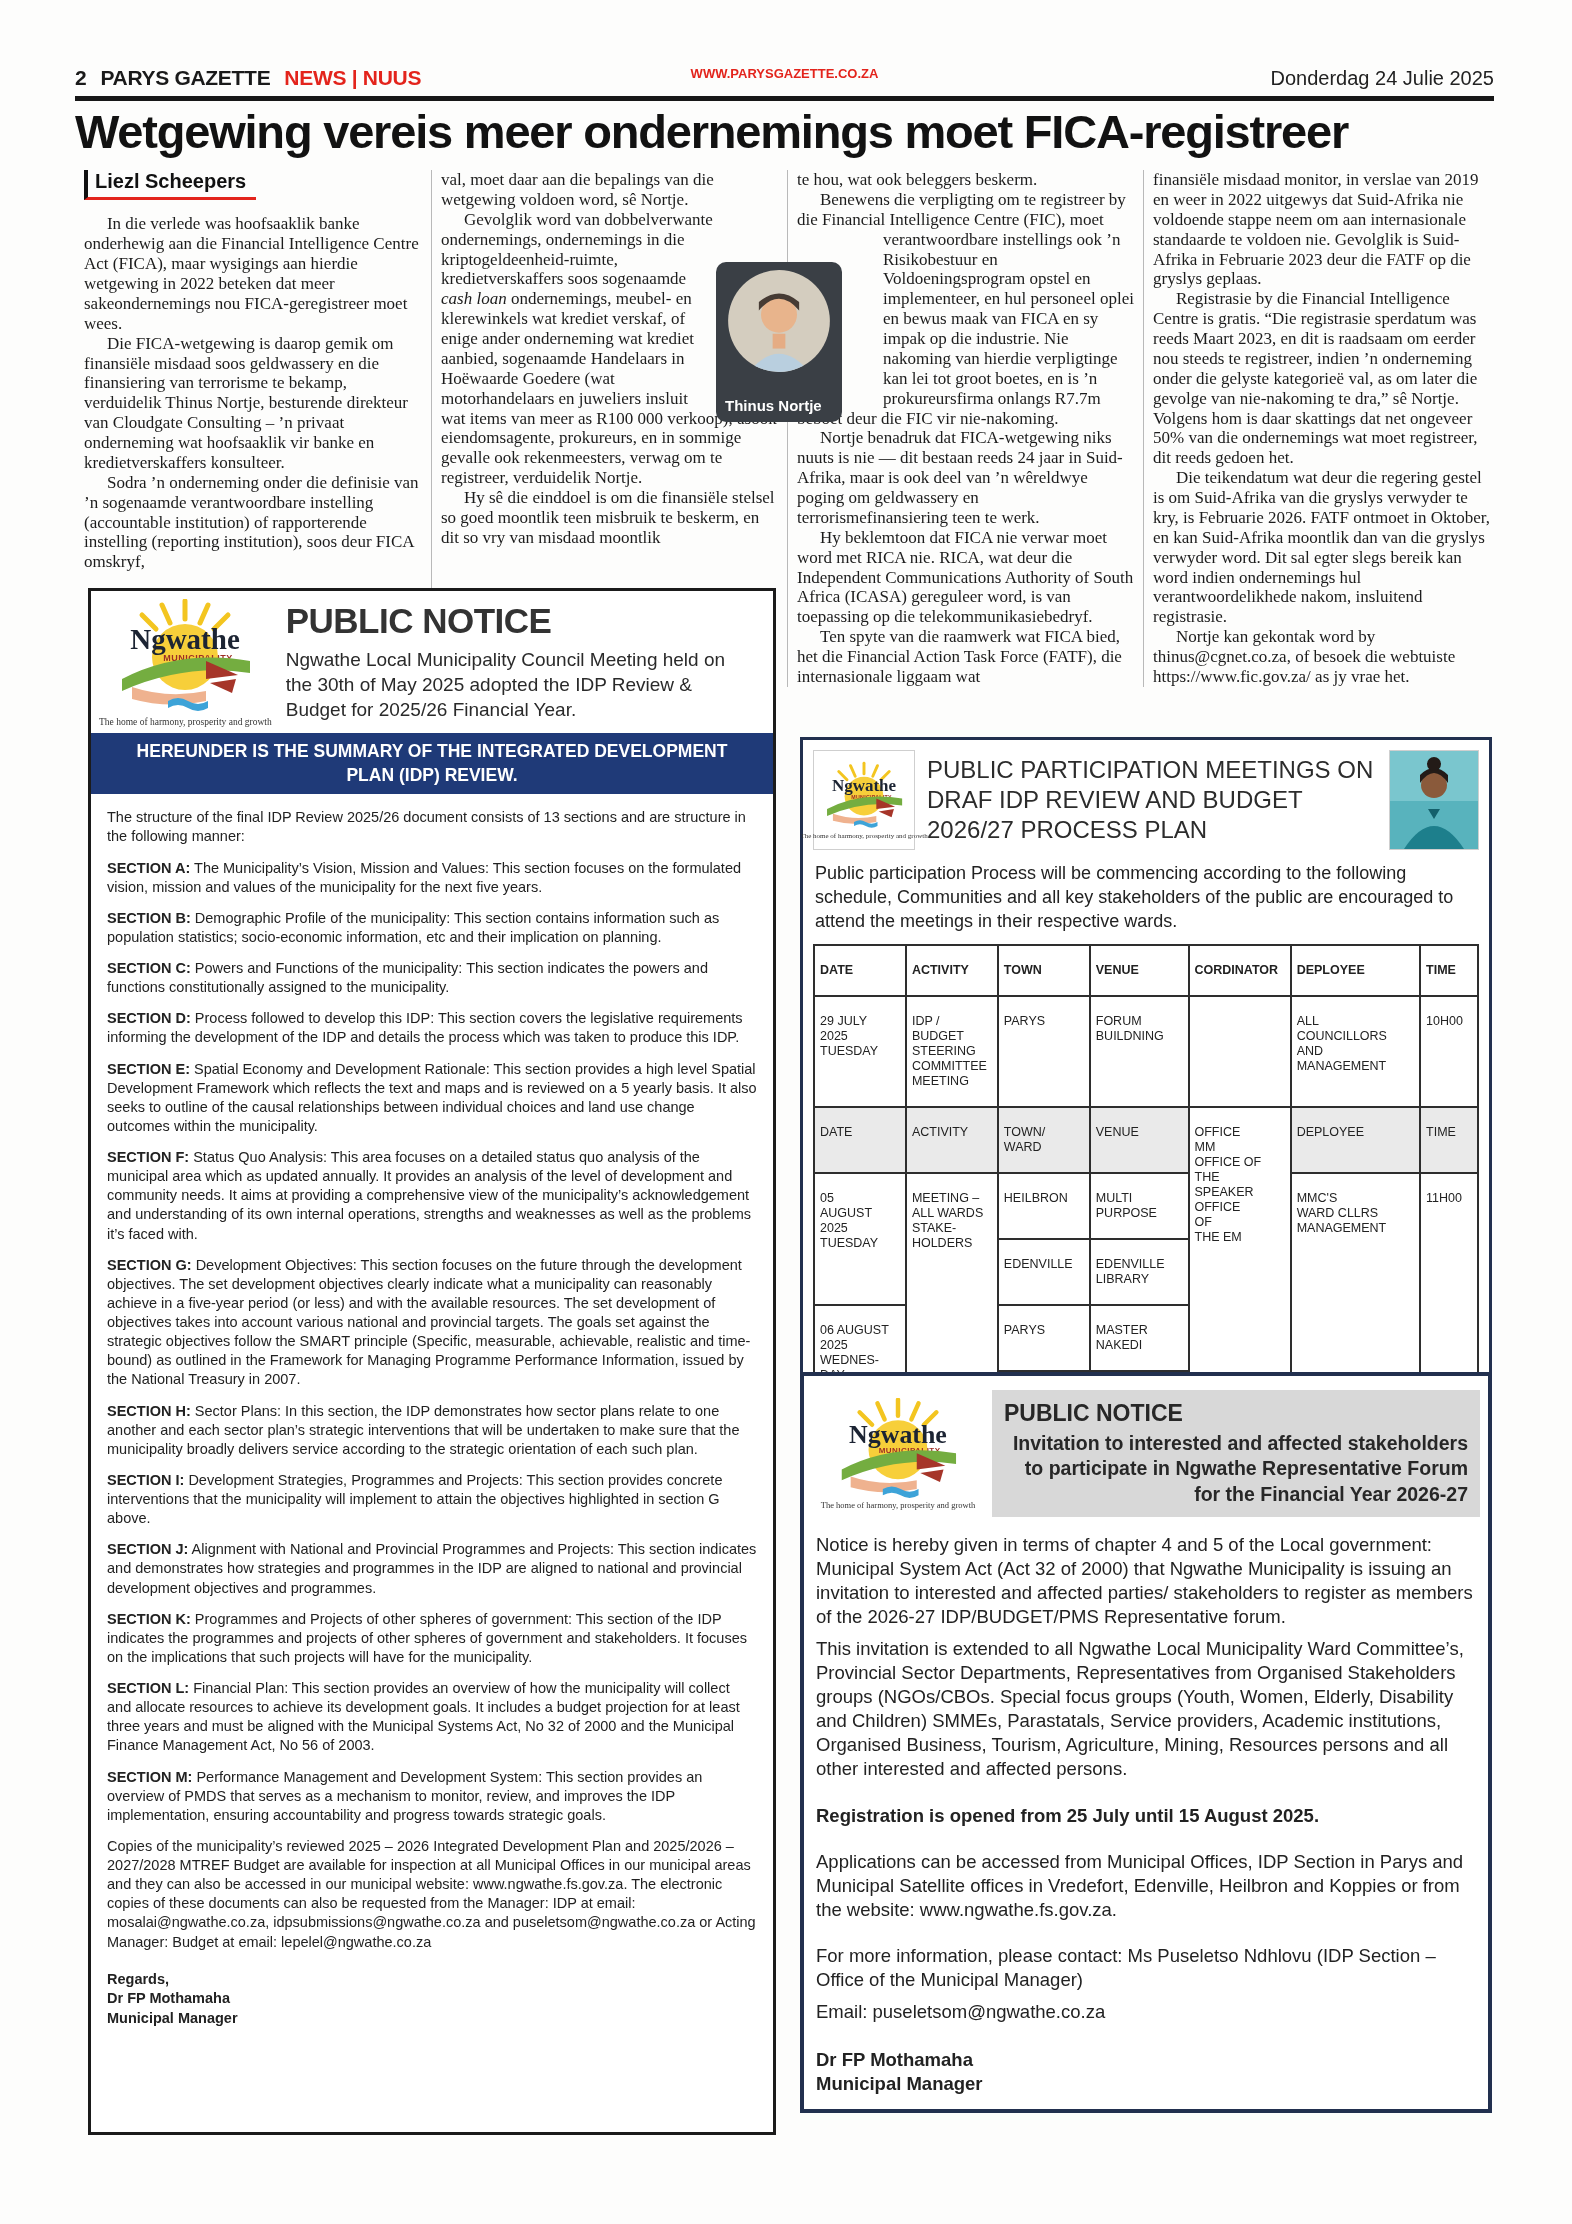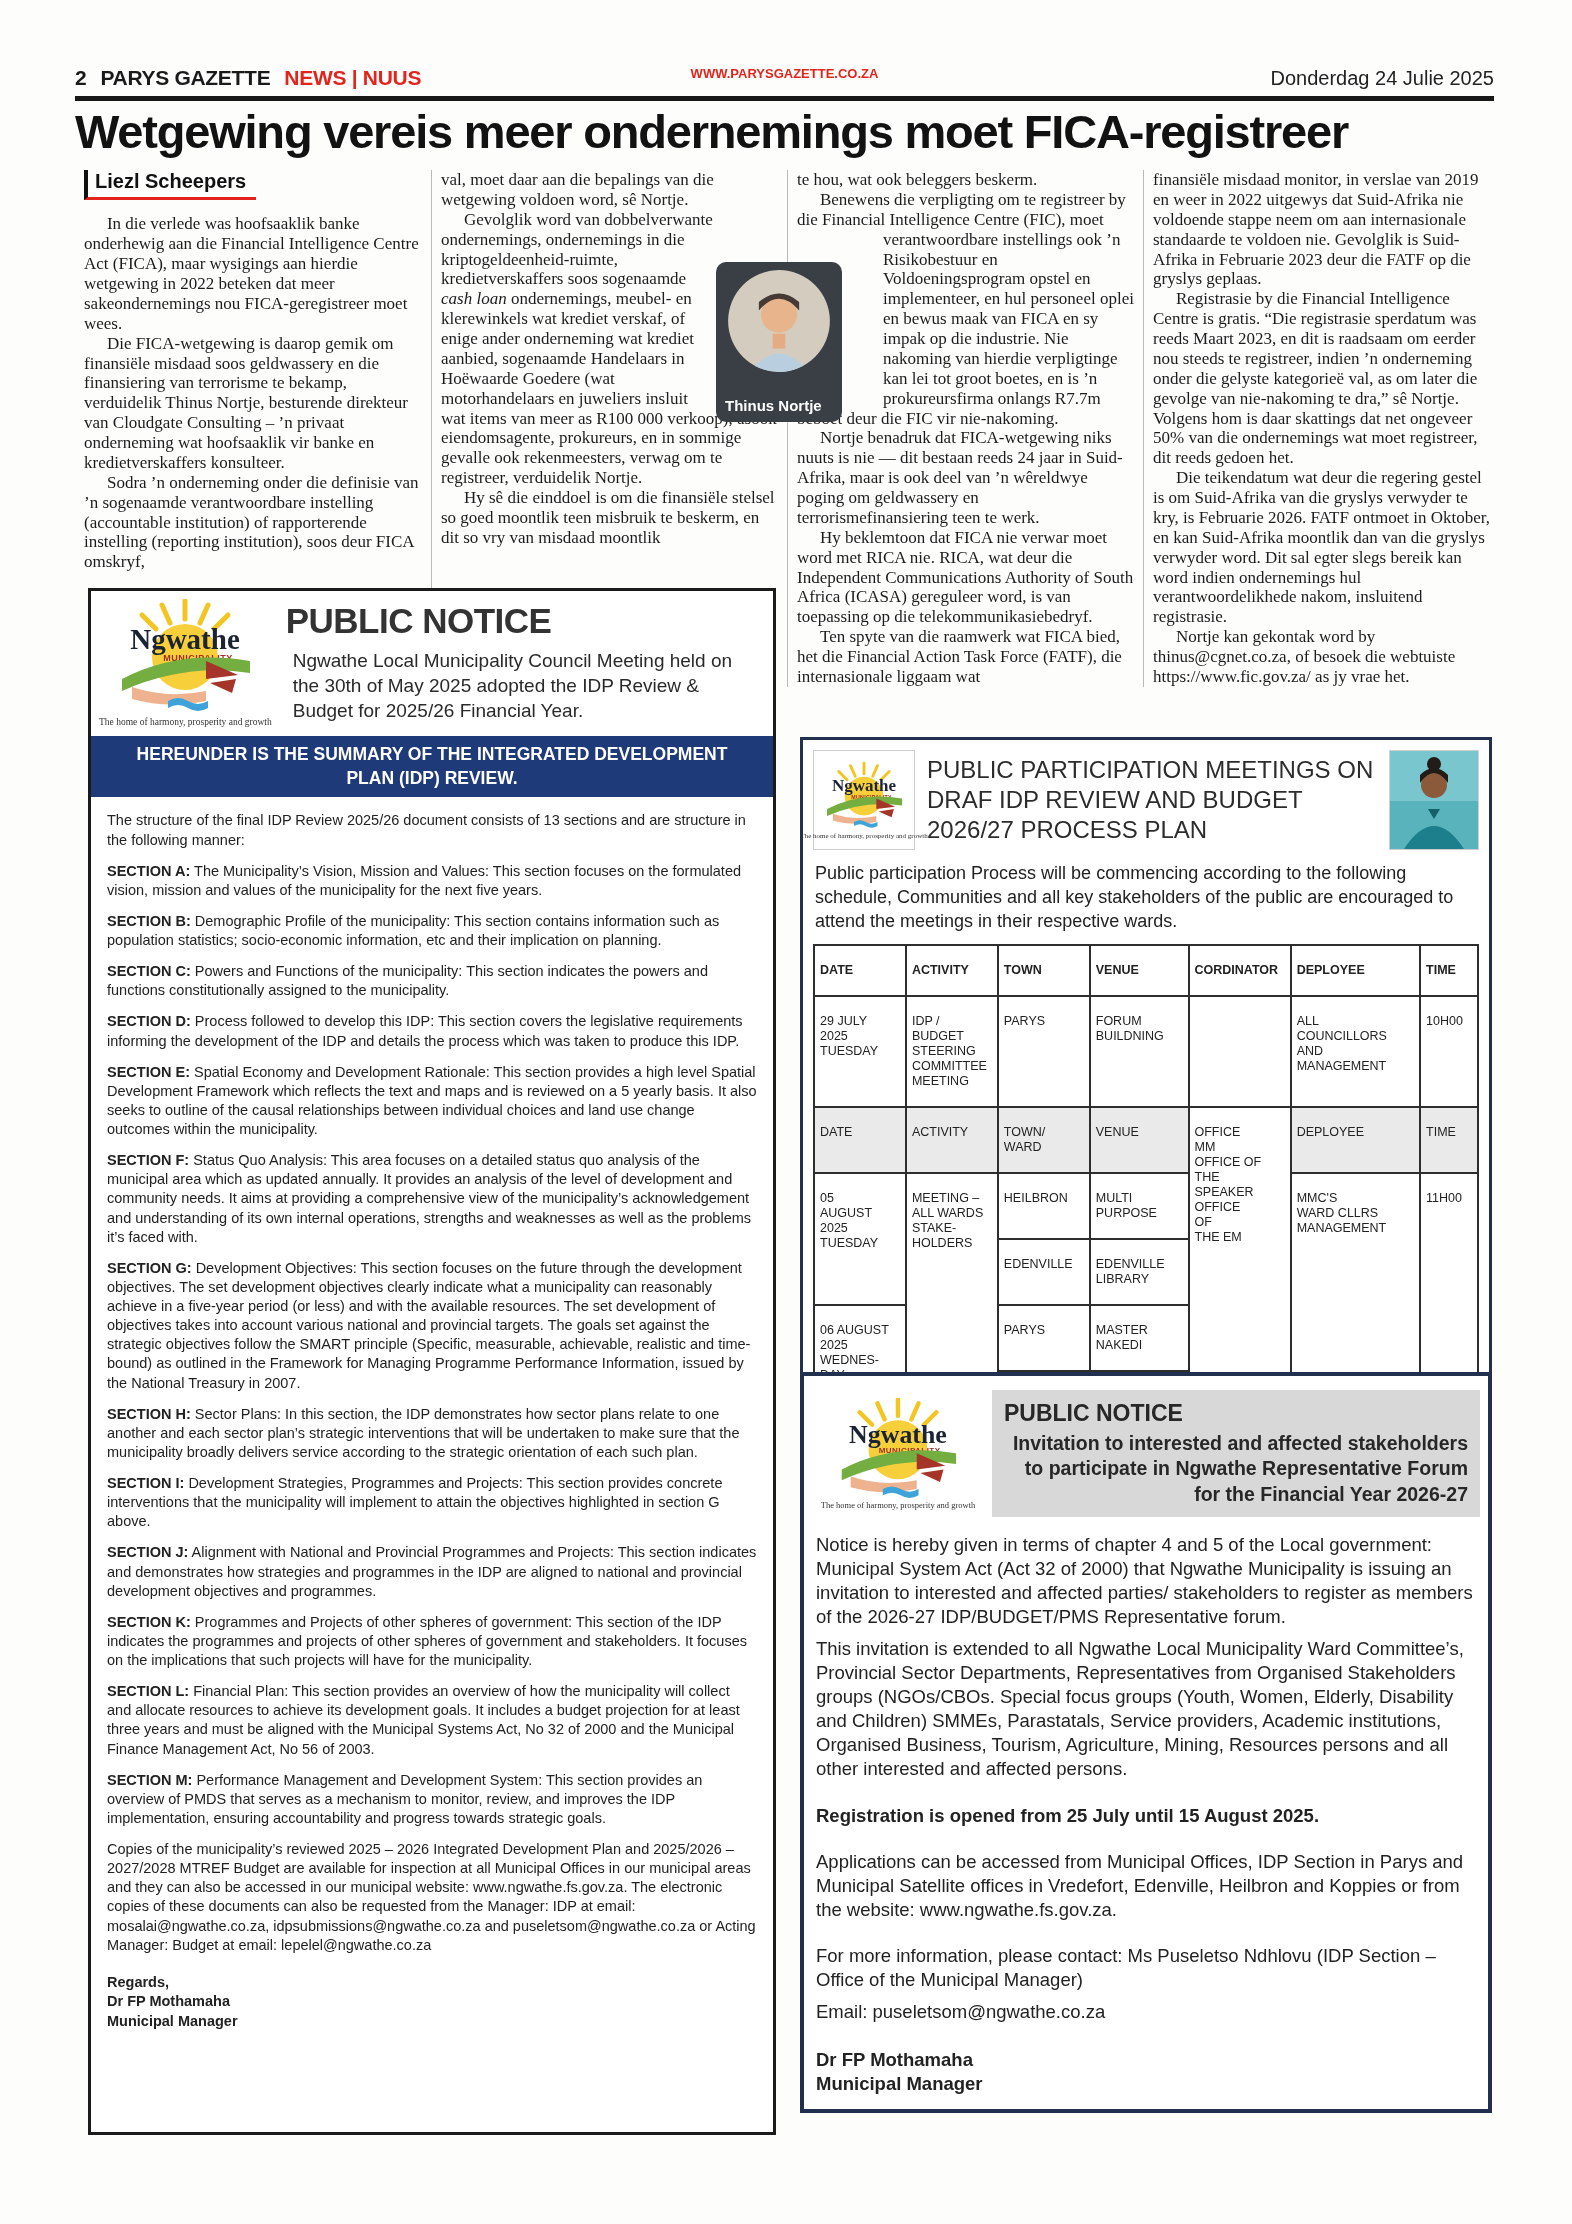--- a/index.html
+++ b/index.html
@@ -39,21 +39,21 @@
 
   
   .logo-tagline{font-family:"Liberation Serif",serif;font-size:9.5px;color:#333;margin-top:2px;white-space:nowrap;}
 
   
   .notice-idp{position:absolute;left:88px;top:588px;width:688px;min-height:1547px;
               border:3px solid #1b1b1b;box-sizing:border-box;background:#fff;}
   .idp-head{display:flex;gap:14px;padding:8px 10px 6px 8px;align-items:flex-start;}
   .idp-head-right{padding-top:2px;}
   .idp-title{margin:0 0 6px 0;font-size:35px;font-weight:bold;color:#333;letter-spacing:-0.5px;}
-  .idp-intro{margin:7px;font-size:19px;line-height:1.32;color:#2a2a2a;max-width:470px;}
+  .idp-intro{margin:0;font-size:19px;line-height:1.32;color:#2a2a2a;max-width:470px;}
   .idp-banner{background:#1f3a78;color:#fff;text-align:center;font-weight:bold;font-size:17.5px;
               line-height:1.35;padding:7px 30px;white-space:pre-line;}
   .idp-body{padding:14px 16px 10px 16px;font-size:14.5px;line-height:1.32;color:#222;}
   .idp-body p{margin:0 0 12px 0;}
   .sec{margin:0 0 12px 0;}
   .sec-label{font-weight:bold;}
   .sec.bold{font-weight:bold;}
   .idp-closing{font-weight:bold;margin-top:18px;line-height:1.35;}
 
   

